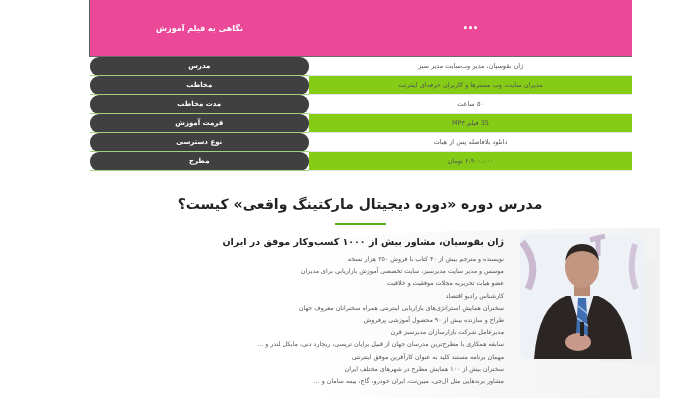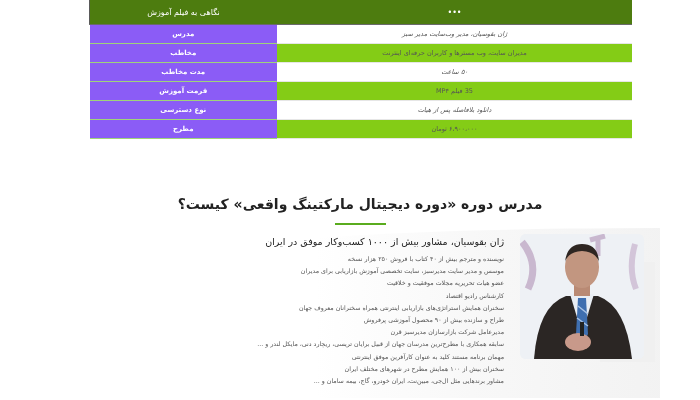--- a/index.html
+++ b/index.html
@@ -6,34 +6,35 @@
     body {
       width: 700px; height: 400px; overflow: hidden; background: #ffffff;
       font-family: "DejaVu Sans", sans-serif; position: relative; direction: rtl;
     }
     
     .info-table {
       position: absolute; left: 89px; top: 0; width: 543px;
       border-collapse: collapse; table-layout: fixed;
     }
     .info-table th {
-      background: #4d7c0f; color: #ffffff; height: 24px; padding: 0;
-      font-size: 8px; font-weight: normal; text-align: center;
+      background: #ec4899; color: #ffffff; height: 24px; padding: 16px;
+      font-size: 8px; font-weight: bold; text-align: center;
       border-bottom: 1px solid #6a6a6a;
     }
     .info-table th.label-col { width: 187px; border-left: 1px solid #5a5a5a; }
     .info-table td {
       height: 18px; padding: 0; font-size: 6.5px; text-align: center; color: #555;
       border-bottom: 1px solid #e6e6e6;
     }
     .info-table td.label {
-      background: #8b5cf6; color: #ffffff; font-weight: bold; font-size: 7px;
+      background: #404040; color: #ffffff; font-weight: bold; font-size: 7px;
       border-bottom: 1px solid #9fd37a;
+      border-radius: 9px;
     }
-    .info-table tr.odd td.value { background: #ffffff; font-style: italic; }
+    .info-table tr.odd td.value { background: #ffffff; }
     .info-table tr.even td.value { background: #84cc16; }
 
     
     .section-title {
       position: absolute; top: 196px; left: 0; width: 720px; text-align: center;
       font-size: 14px; font-weight: bold; color: #222; margin: 0;
     }
     .title-underline {
       position: absolute; top: 223px; left: 335px; width: 51px; height: 2px; background: #5aac1e;
     }
@@ -54,21 +55,21 @@
       position: absolute; left: 520px; top: 234px; width: 124px; height: 125px;
       border-radius: 6px; overflow: hidden; background: #eef1f4;
     }
     .photo svg { display: block; }
 
     
     .bio {
       position: absolute; right: 196px; top: 235px; width: 320px; text-align: right;
     }
     .bio-title {
-      font-size: 9.5px; font-weight: normal; color: #222; margin: 0 0 4px 0; line-height: 14px;
+      font-size: 9.5px; font-weight: bold; color: #222; margin: 0 0 4px 0; line-height: 14px;
       white-space: nowrap;
     }
     .bio-list { list-style: none; margin: 0; padding: 0; }
     .bio-list li {
       font-size: 6.3px; color: #555; line-height: 12.2px; white-space: nowrap;
     }
   </style>
 </head>
 <body>
 

